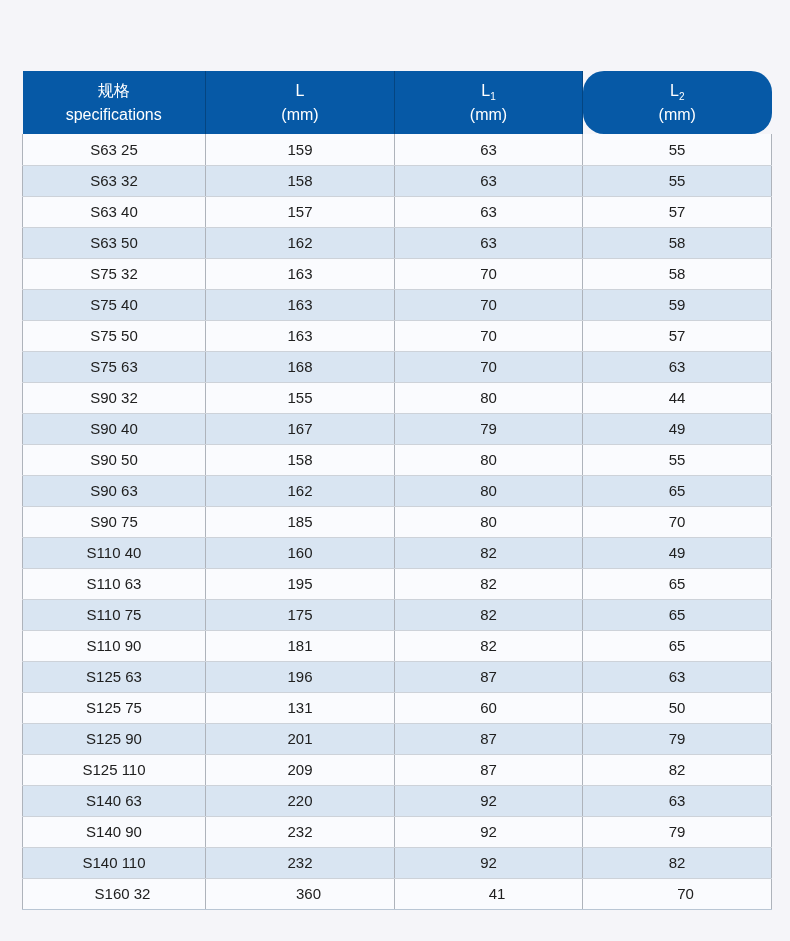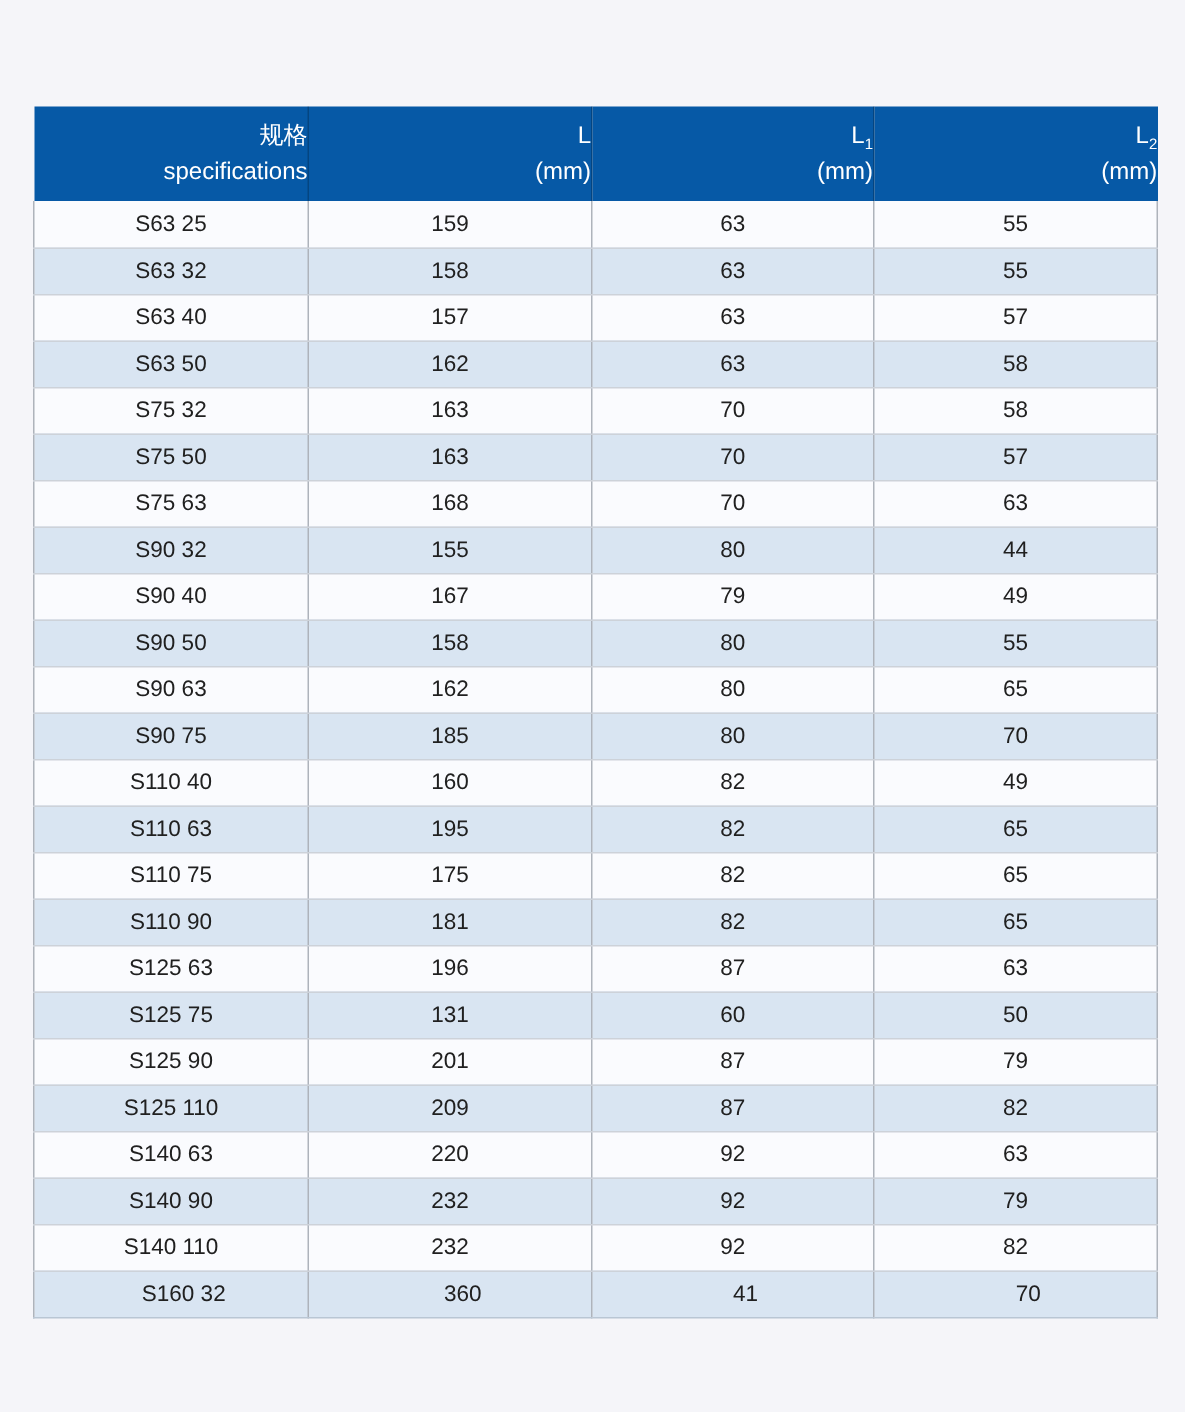--- a/index.html
+++ b/index.html
@@ -25,25 +25,25 @@
   col.c2 { width: 189px; }
   col.c3 { width: 188px; }
   col.c4 { width: 189px; }
   thead th {
     background: #0659a6;
     color: #ffffff;
     font-weight: normal;
     height: 63px;
     font-size: 16px;
     line-height: 1.45;
-    text-align: right;
+    text-align: center;
     vertical-align: middle;
     border-right: 1px solid rgba(0,0,0,0.22);
   }
-  thead th:last-child { border-right: none; }
+  thead th:last-child { border-right: none; border-radius: 21px; }
   thead th sub {
     font-size: 10px;
     vertical-align: sub;
     line-height: 0;
   }
   tbody td {
     height: 31px;
     text-align: center;
     vertical-align: middle;
     font-size: 15px;
@@ -112,20 +112,26 @@
           <td>63</td>
           <td>58</td>
         </tr>
         <tr>
           <td>S75 32</td>
           <td>163</td>
           <td>70</td>
           <td>58</td>
         </tr>
         <tr>
+          <td>S75 40</td>
+          <td>163</td>
+          <td>70</td>
+          <td>59</td>
+        </tr>
+        <tr>
           <td>S75 50</td>
           <td>163</td>
           <td>70</td>
           <td>57</td>
         </tr>
         <tr>
           <td>S75 63</td>
           <td>168</td>
           <td>70</td>
           <td>63</td>

